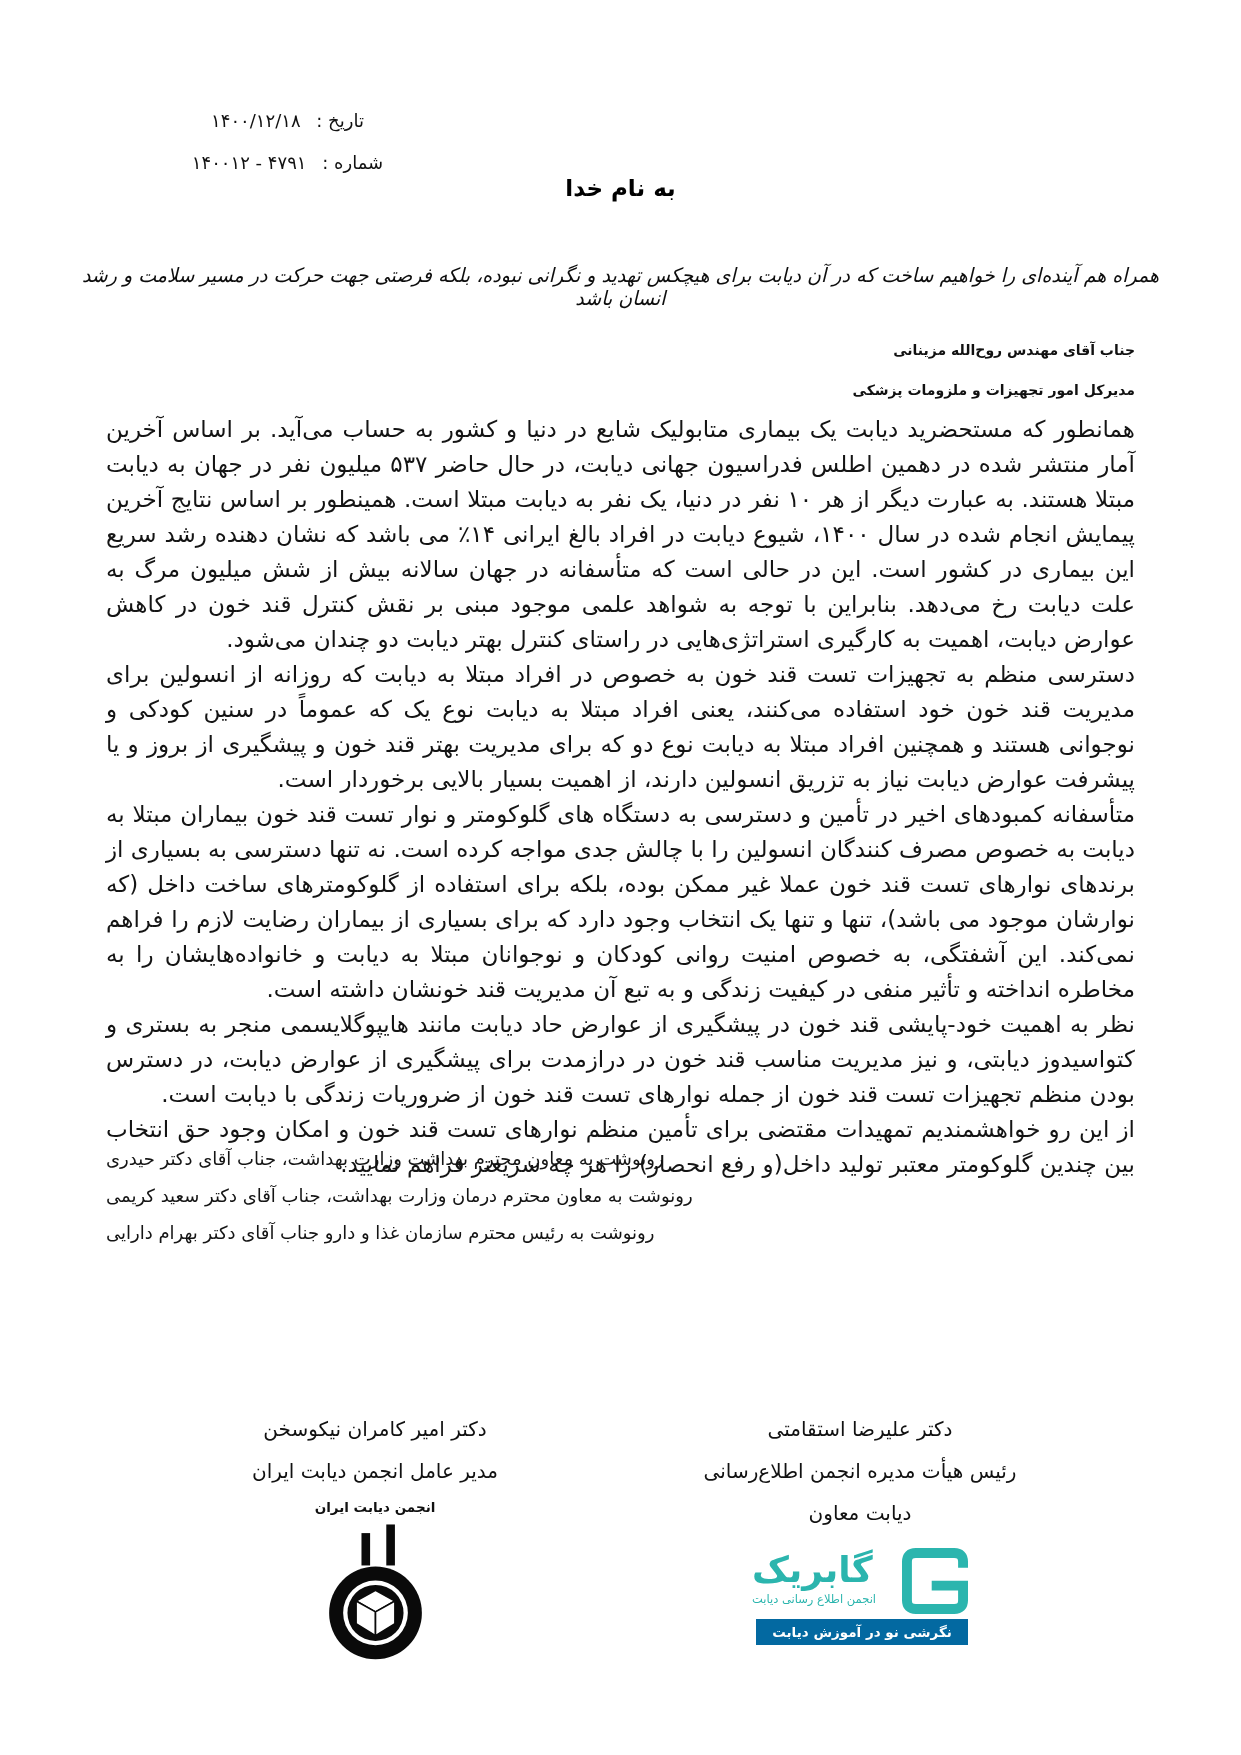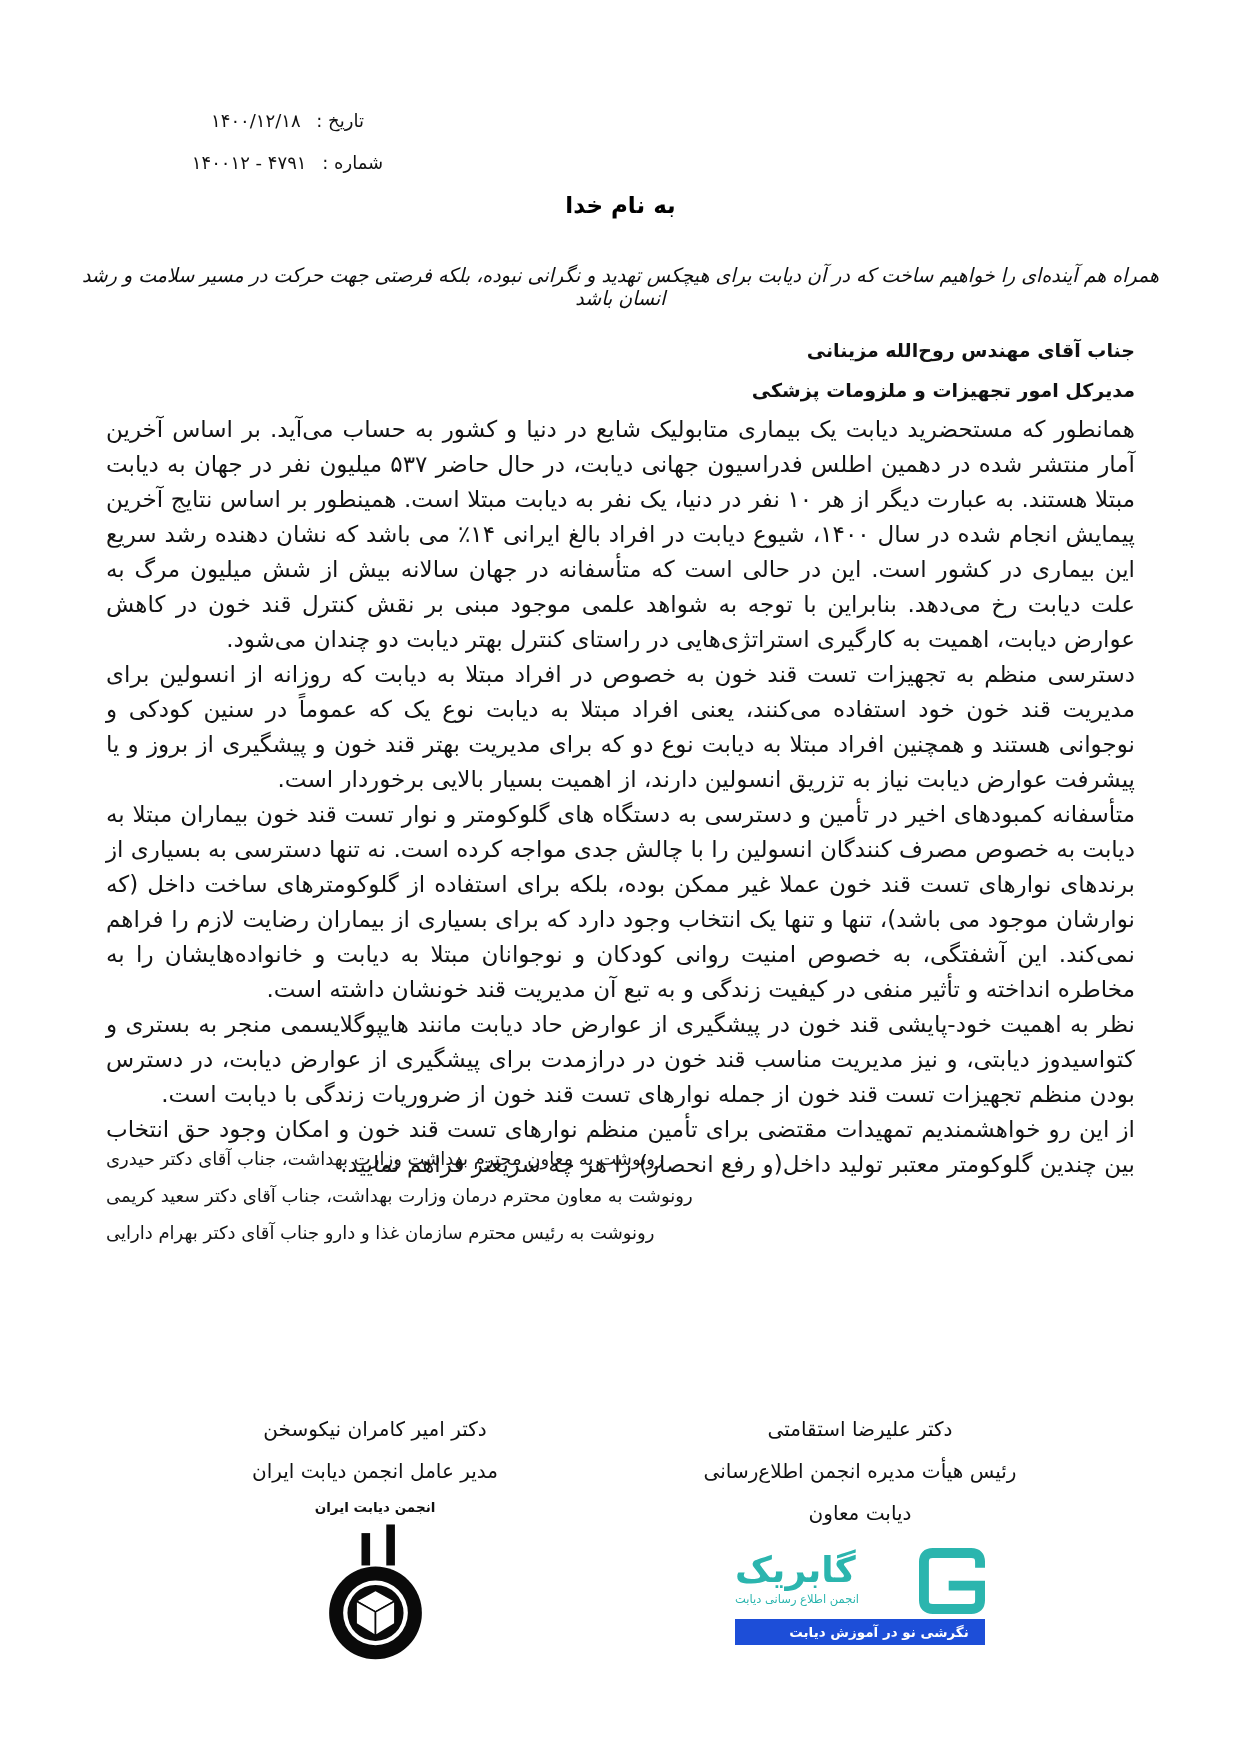--- a/index.html
+++ b/index.html
@@ -15,36 +15,36 @@
   }
   
   .meta{
     position:absolute;top:100px;left:115px;width:345px;
     direction:rtl;text-align:center;
     font-size:18px;line-height:42px;color:#111;
   }
   .meta .lbl{margin-left:10px;}
   
   .basmala{
-    position:absolute;top:192px;left:0;right:0;
+    position:absolute;top:175px;left:0;right:0;
     text-align:center;font-weight:bold;font-size:23px;color:#000;
   }
   
   .motto{
     position:absolute;top:264px;left:70px;right:70px;
     text-align:center;
     font-style:italic;
     font-size:19px;color:#0d0d0d;
     transform:scaleY(1.04);
     letter-spacing:-0.2px;
   }
   
   .addressee{
     position:absolute;top:330px;right:106px;left:106px;
-    text-align:right;font-weight:bold;font-size:19px;line-height:40px;color:#111;
+    text-align:right;font-weight:bold;font-size:14px;line-height:40px;color:#111;
   }
   
   .letter-body{
     position:absolute;top:412px;right:106px;left:106px;
     text-align:justify;
     font-size:23px;line-height:35px;color:#141414;
   }
   .letter-body p{margin:0;padding:0;}
   
   .cc{
@@ -58,23 +58,23 @@
   
   .gabric{
     display:inline-block;margin-top:14px;direction:rtl;
   }
   .gabric-top{display:flex;align-items:flex-start;justify-content:space-between;direction:rtl;gap:20px;}
   .gabric-g{width:66px;height:66px;flex:0 0 auto;}
   .gabric-texts{margin-right:6px;text-align:left;padding-top:2px;}
   .gabric-word{color:#2BB5AE;font-weight:bold;font-size:36px;line-height:40px;}
   .gabric-sub{color:#2BB5AE;font-size:11.5px;line-height:18px;letter-spacing:0.5px;}
   .gabric-banner{
-    margin-top:5px;background:#1d4ed8;color:#ffffff;
+    margin-top:5px;background:#0369a1;color:#ffffff;
     font-size:13.5px;font-weight:bold;line-height:26px;height:26px;
-    width:212px;text-align:center;padding-left:38px;
+    width:212px;text-align:center;
   }
   
   .ida{display:inline-block;margin-top:6px;}
   .ida-title{font-weight:bold;font-size:13.5px;line-height:18px;color:#111;margin-bottom:2px;}
   .ida-svg{width:165px;height:178px;}
   .curved-label{font-family:"DejaVu Serif", serif;font-weight:bold;font-size:11.5px;letter-spacing:2px;fill:#111;}
 </style>
 </head>
 <body>
 

